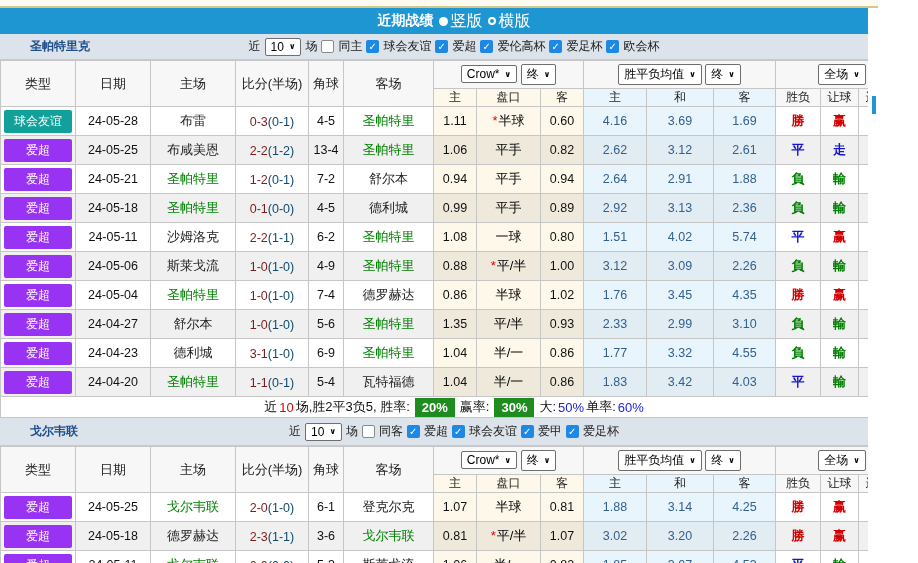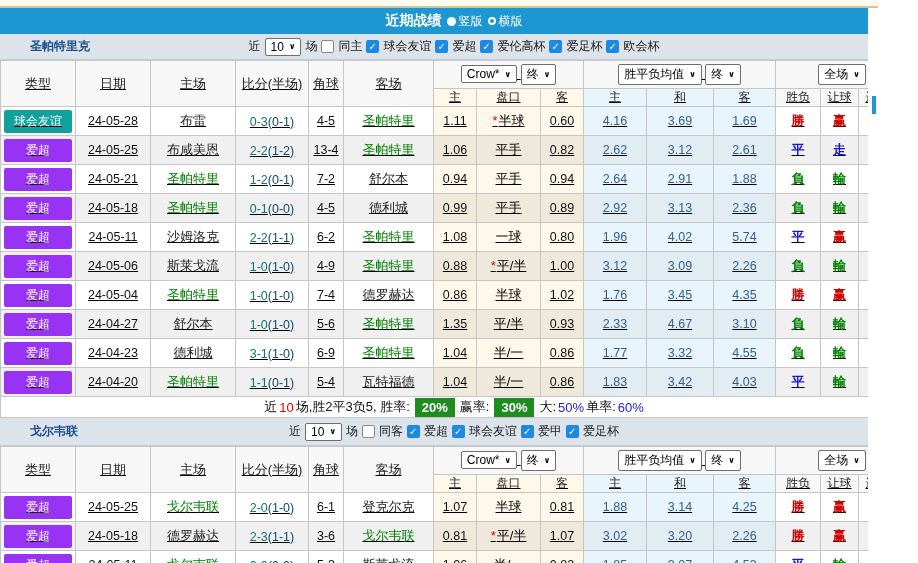--- a/index.html
+++ b/index.html
@@ -7,49 +7,49 @@
   .screen { position:relative; width:878px; height:563px; overflow:hidden;
             font-family:"Liberation Sans","DejaVu Sans",sans-serif; background:#fff; }
   .top-strip { height:8px; background:#fdfaf0; border-bottom:2px solid #d6c58c; }
   .dialog { width:908px; }
   .titlebar { position:relative; height:26px; background:#1E96D2; color:#fff; }
   .title-center { position:absolute; inset:0; display:flex; align-items:center; justify-content:center; gap:5px; }
   .title-text { font-weight:bold; font-size:14px; }
   .radio-item { display:inline-flex; align-items:center; gap:3px; cursor:pointer; }
   .radio-dot { width:9px; height:9px; border-radius:50%; background:#fff; display:inline-block; }
   .radio-ring { width:8px; height:8px; border-radius:50%; border:2px solid #fff; display:inline-block; background:transparent; }
-  .radio-label { font-size:12px; color:#fff; }
+  .radio-label { font-size:16px; color:#fff; }
   .close-btn { position:absolute; right:5px; top:3px; width:24px; height:20px; background:#5AB0E2;
                border-radius:3px; color:#fff; font-weight:bold; text-align:center; line-height:20px;
                font-size:13px; cursor:pointer; }
   .sec-head { position:relative; height:26px; background:#DCE3EA; display:flex; align-items:center;
               border-bottom:1px solid #c3cbd6; }
   .team-name { position:absolute; left:30px; font-weight:bold; font-size:12px; color:#1b4e8c; }
   .filters { margin:0 auto; display:flex; align-items:center; gap:4px; font-size:12px; color:#1a1a1a; }
   .sel { display:inline-flex; align-items:center; gap:5px; background:#fff; border:1px solid #6e6e6e;
          border-radius:2px; padding:1px 5px; font-size:12px; color:#000; cursor:pointer; white-space:nowrap; }
   .caret { font-size:8px; font-weight:bold; color:#000; }
   .cb { width:13px; height:13px; display:inline-block; border-radius:2px; position:relative; flex:none; }
   .cb.on { background:#1E88E5; }
   .cb.on::after { content:"✓"; color:#fff; font-size:10px; font-weight:bold; position:absolute; left:2px; top:0; line-height:13px; }
   .cb.off { background:#fff; border:1px solid #8a8a8a; }
-  table { border-collapse:collapse; table-layout:fixed; width:908px;text-decoration:underline; }
+  table { border-collapse:collapse; table-layout:fixed; width:908px; }
   th, td { border:1px solid #c6c6c6; text-align:center; padding:0; overflow:hidden; white-space:nowrap; }
   thead th { background:#f7f7f7; font-weight:normal; font-size:13px; color:#222; }
   tr.h1 th { height:28px; }
   tr.h2 th { height:16px; font-size:12px; }
   th.warm, td.warm { background:rgba(253,243,219,0.55); }
   th.cool, td.cool { background:rgba(213,236,250,0.55); }
   tbody td { height:29px; font-size:13px; color:#222; background:#fff; }
   tbody tr.alt td { background:#f0f0f0; }
   tbody tr.alt td.warm { background:#efe9dc; }
   tbody tr.alt td.cool { background:#e2ecf3; }
   .badge { display:block; margin:2px 3px; color:#fff; font-size:12px; line-height:23px; border-radius:2px; }
   .num { font-size:12.5px; color:#111; }
-  .ft { color:#0f766e; }
+  .ft { color:#7f1d1d; }
   .ht { color:#0c4a6e; }
   td.tg { color:#008000; }
   .hc { color:#000000; }
   .star { color:#e00000; margin-right:1px; }
   td.avg { color:#33608F; font-size:12.5px; }
   td.res { font-weight:bold; }
   .cr { color:#D40000; }
   .cb2 { color:#1515CC; }
   .cg { color:#008000; }
   .sumrow { height:21px; display:flex; align-items:center; justify-content:center; gap:2px;
@@ -255,21 +255,21 @@
               <span class="badge" style="background: rgb(153, 51, 243);">爱超</span>
             </td>
             <td class="num">24-05-11</td>
             <td>沙姆洛克</td>
             <td><span class="ft num">2-2</span><span class="ht num">(1-1)</span></td>
             <td class="num">6-2</td>
             <td class="tg">圣帕特里</td>
             <td class="warm num">1.08</td>
             <td class="warm"><span class="hc">一球</span></td>
             <td class="warm num">0.80</td>
-            <td class="cool avg">1.96</td>
+            <td class="cool avg">1.51</td>
             <td class="cool avg">4.02</td>
             <td class="cool avg">5.74</td>
             <td class="res cb2">平</td>
             <td class="res cr">赢</td>
             <td class="res cr">大</td>
           </tr>
           <tr class="alt">
             <td>
               <span class="badge" style="background: rgb(153, 51, 243);">爱超</span>
             </td>
@@ -313,21 +313,21 @@
             </td>
             <td class="num">24-04-27</td>
             <td>舒尔本</td>
             <td><span class="ft num">1-0</span><span class="ht num">(1-0)</span></td>
             <td class="num">5-6</td>
             <td class="tg">圣帕特里</td>
             <td class="warm num">1.35</td>
             <td class="warm"><span class="hc">平/半</span></td>
             <td class="warm num">0.93</td>
             <td class="cool avg">2.33</td>
-            <td class="cool avg">4.67</td>
+            <td class="cool avg">2.99</td>
             <td class="cool avg">3.10</td>
             <td class="res cg">負</td>
             <td class="res cg">輸</td>
             <td class="res cg">小</td>
           </tr>
           <tr>
             <td>
               <span class="badge" style="background: rgb(153, 51, 243);">爱超</span>
             </td>
             <td class="num">24-04-23</td>

